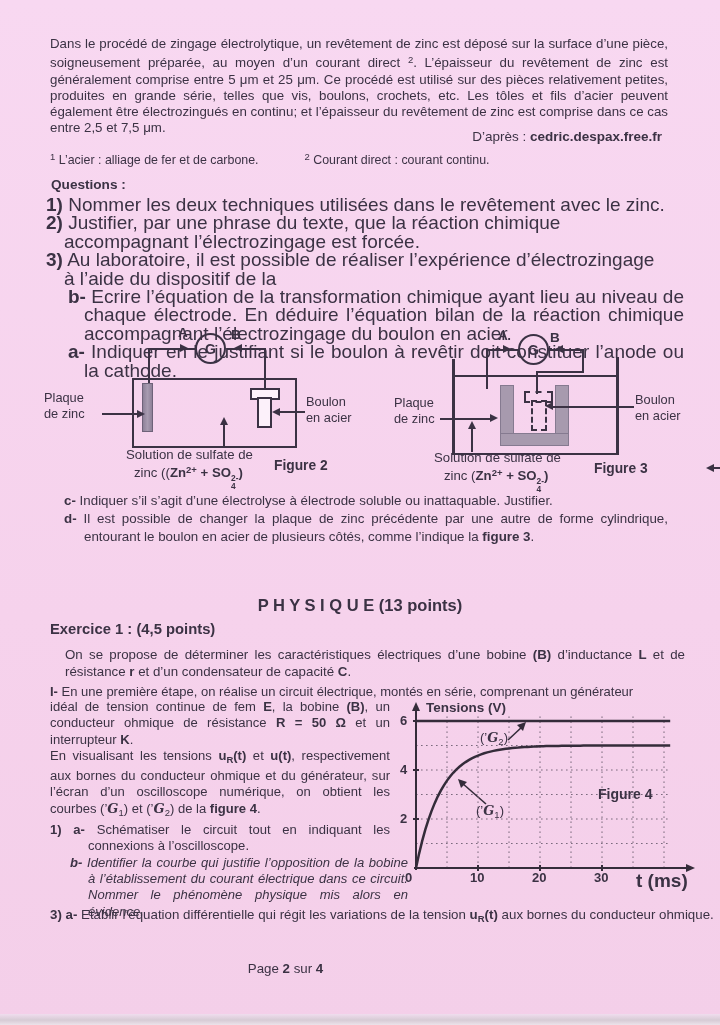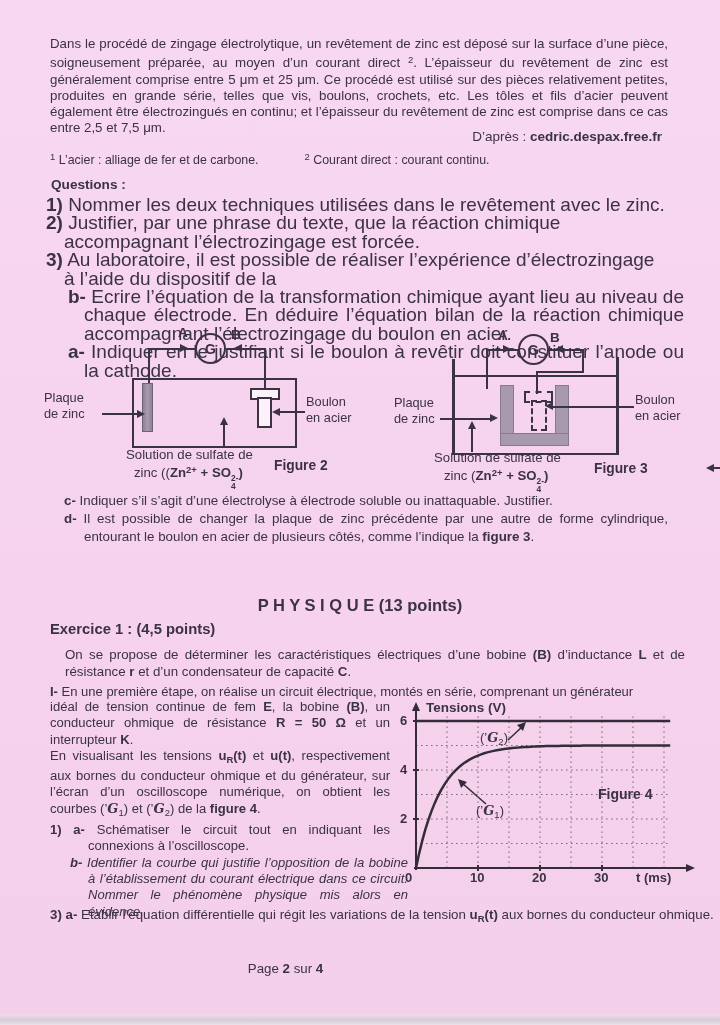--- a/index.html
+++ b/index.html
@@ -49,21 +49,21 @@
   .bolt{position:absolute;background:#fcf1fa;border:2px solid #3b3244;}
   .boltd{position:absolute;border:2px dashed #3b3244;}
   .tri-r{position:absolute;width:0;height:0;border-top:4.5px solid transparent;border-bottom:4.5px solid transparent;border-left:8px solid #3b3244;}
   .tri-l{position:absolute;width:0;height:0;border-top:4.5px solid transparent;border-bottom:4.5px solid transparent;border-right:8px solid #3b3244;}
   .tri-u{position:absolute;width:0;height:0;border-left:4.5px solid transparent;border-right:4.5px solid transparent;border-bottom:8px solid #3b3244;}
   .gen-note{left:296px;top:329px;width:150px;text-align:center;font-size:13.2px;line-height:19.5px;}
   
   #fig4{left:396px;top:700px;width:322px;height:190px;}
   #fig4 .tick{position:absolute;font-weight:700;font-size:13px;}
   #fig4 .ylab{position:absolute;left:30px;top:0;font-weight:700;font-size:13.5px;}
-  #fig4 .xlab{position:absolute;left:240px;top:170px;font-weight:700;font-size:13px;}
+  #fig4 .xlab{position:absolute;left:240px;top:170px;font-weight:700;font-size:19px;}
   #fig4 .clab{position:absolute;font-size:13px;}
   #fig4 .cap{position:absolute;left:202px;top:86px;font-weight:700;font-size:14px;}
   .grid{stroke:#7a6a7d;stroke-width:1;stroke-dasharray:1.6 3.4;}
   .axis{stroke:#342c3a;stroke-width:2;fill:none;}
   .thin{stroke:#342c3a;stroke-width:1.6;fill:none;}
   .curve{stroke:#342c3a;stroke-width:2.5;fill:none;}
   .axf{fill:#342c3a;}
   .bstrip{left:0;top:1014px;width:720px;height:11px;background:linear-gradient(to bottom,#f0ddee 0%,#d7cbd5 55%,#ece3ea 100%);}
 </style>
 </head>

